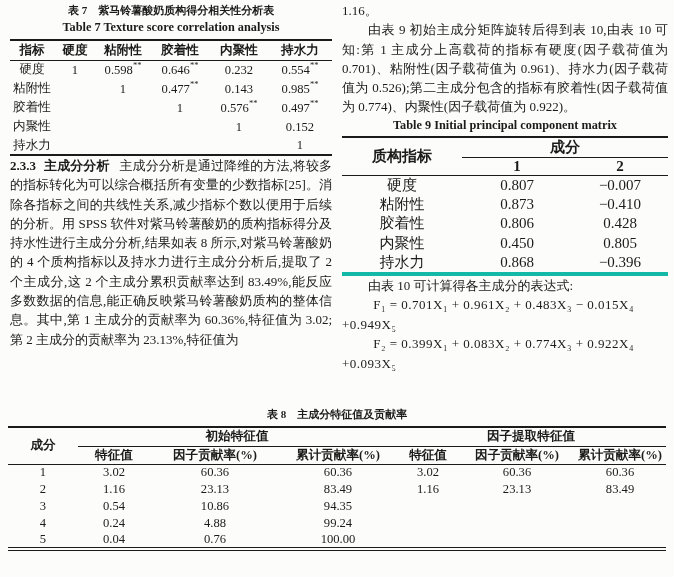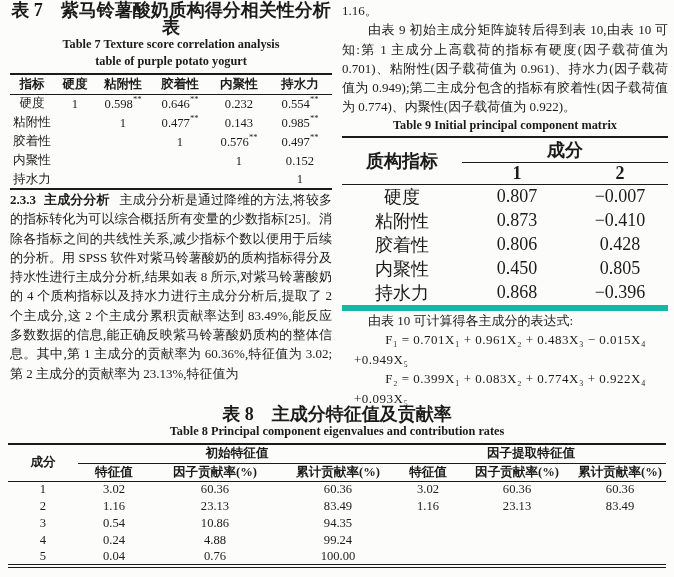--- a/index.html
+++ b/index.html
@@ -11,21 +11,21 @@
     color: #1b1b1b;
     font-family: "Liberation Serif", "DejaVu Serif", serif;
     overflow: hidden;
     margin: 0 auto;
   }
   .col { position: absolute; top: 0; }
   .col-left  { left: 10px;  width: 322px; height: 406px; overflow: hidden; }
   .col-right { left: 342px; width: 326px; height: 406px; overflow: hidden; }
   .bottom-block { position: absolute; left: 8px; top: 406px; width: 658px; }
 
-  .tbl-title-zh { font-size: 18px; font-weight: bold; text-align: center; line-height: 17px; }
+  .tbl-title-zh { font-size: 11px; font-weight: bold; text-align: center; line-height: 17px; }
   .tbl-title-en { font-size: 12.3px; font-weight: bold; text-align: center; line-height: 17px; }
 
   .para { font-size: 13px; line-height: 19.3px; text-align: justify; }
   .indent { text-indent: 2em; }
   .carry { font-size: 13px; line-height: 19.3px; }
 
   .sec-num  { font-weight: bold; padding-right: 8px; }
   .sec-head { font-weight: bold; padding-right: 10px; }
 
   table { border-collapse: collapse; table-layout: fixed; }
@@ -34,50 +34,49 @@
   
   .t7 { width: 322px; margin-top: 3px; font-size: 12.6px;
         border-top: 2px solid #1b1b1b; border-bottom: 2px solid #1b1b1b; }
   .t7 th { font-weight: bold; height: 20px; border-bottom: 1.4px solid #1b1b1b; }
   .t7 td { height: 19px; }
   .t7 sup { font-size: 8.5px; position: relative; top: -1px; }
 
   .note { font-size: 12.4px; line-height: 17.6px; text-align: justify; margin-top: 4px; margin-bottom: 5px; }
 
   
-  .t9 { width: 326px; margin-top: 2px; font-size: 18px;
-        border-top: 2px solid #1b1b1b; border-bottom: 6px solid #14b8a6; }
+  .t9 { width: 326px; margin-top: 2px; font-size: 15px;
+        border-top: 2px solid #1b1b1b; border-bottom: 4px solid #14b8a6; }
   .t9 th { font-weight: bold; }
   .t9 .t9-rowlabel { border-bottom: 1.4px solid #1b1b1b; }
   .t9 .t9-group { height: 20px; border-bottom: 1px solid #1b1b1b; }
   .t9 .t9-sub   { height: 18px; border-bottom: 1.4px solid #1b1b1b; }
   .t9 td { height: 19.3px; }
 
   .expr-intro { margin-top: 0; }
-  .f-line { font-size: 13px; line-height: 19.6px; letter-spacing: 0.5px; margin-left: 12px; }
+  .f-line { font-size: 13px; line-height: 19.6px; letter-spacing: 0.5px; }
   .f-main { text-indent: 2.4em; }
 
   
   .t8 { width: 658px; margin-top: 3px; font-size: 12.6px;
         border-top: 2px solid #1b1b1b; border-bottom: 4px double #1b1b1b; }
   .t8 th { font-weight: bold; }
   .t8 .t8-c0h   { border-bottom: 1.5px solid #1b1b1b; }
   .t8 .t8-group { height: 19px; border-bottom: 1.3px solid #1b1b1b; }
   .t8 .t8-sub   { height: 18px; border-bottom: 1.5px solid #1b1b1b; }
   .t8 td { height: 17px; }
 </style>
 </head>
 <body>
 
 <div class="page">
 
   <div class="col col-left">
     <div class="tbl-title-zh" style="margin-top:2px;">表 7　紫马铃薯酸奶质构得分相关性分析表</div>
     <div class="tbl-title-en">Table 7  Texture score correlation analysis</div>
-    <div class="tbl-title-en">table of purple potato yogurt</div>
 
     <table class="t7">
       <colgroup>
         <col style="width:44px">
           <col style="width:42px">
           <col style="width:54px">
         <col style="width:60px">
           <col style="width:58px">
           <col style="width:64px">
       </colgroup>
@@ -136,21 +135,21 @@
     </table>
 
 
     <p class="para">
       <span class="sec-num">2.3.3</span><span class="sec-head">主成分分析</span><span>主成分分析是通过降维的方法,将较多的指标转化为可以综合概括所有变量的少数指标[25]。消除各指标之间的共线性关系,减少指标个数以便用于后续的分析。用 SPSS 软件对紫马铃薯酸奶的质构指标得分及持水性进行主成分分析,结果如表 8 所示,对紫马铃薯酸奶的 4 个质构指标以及持水力进行主成分分析后,提取了 2 个主成分,这 2 个主成分累积贡献率达到 83.49%,能反应多数数据的信息,能正确反映紫马铃薯酸奶质构的整体信息。其中,第 1 主成分的贡献率为 60.36%,特征值为 3.02;第 2 主成分的贡献率为 23.13%,特征值为</span>
     </p>
   </div>
 
   <div class="col col-right">
     <div class="carry" style="margin-top:1px;">1.16。</div>
-    <p class="para indent">由表 9 初始主成分矩阵旋转后得到表 10,由表 10 可知:第 1 主成分上高载荷的指标有硬度(因子载荷值为 0.701)、粘附性(因子载荷值为 0.961)、持水力(因子载荷值为 0.949);第二主成分包含的指标有胶着性(因子载荷值为 0.774)、内聚性(因子载荷值为 0.922)。</p>
+    <p class="para indent">由表 9 初始主成分矩阵旋转后得到表 10,由表 10 可知:第 1 主成分上高载荷的指标有硬度(因子载荷值为 0.701)、粘附性(因子载荷值为 0.961)、持水力(因子载荷值为 0.526);第二主成分包含的指标有胶着性(因子载荷值为 0.774)、内聚性(因子载荷值为 0.922)。</p>
 
     <div class="tbl-title-en">Table 9  Initial principal component matrix</div>
 
     <table class="t9">
       <colgroup>
         <col style="width:120px">
           <col style="width:110px">
           <col style="width:96px">
       </colgroup>
       <thead>
@@ -194,21 +193,20 @@
 
     <p class="para indent expr-intro">由表 10 可计算得各主成分的表达式:</p>
     <div class="f-line f-main">F₁ = 0.701X₁ + 0.961X₂ + 0.483X₃ − 0.015X₄</div>
     <div class="f-line">+0.949X₅</div>
     <div class="f-line f-main">F₂ = 0.399X₁ + 0.083X₂ + 0.774X₃ + 0.922X₄</div>
     <div class="f-line">+0.093X₅</div>
   </div>
 
   <div class="bottom-block">
     <div class="tbl-title-zh">表 8　主成分特征值及贡献率</div>
-    <div class="tbl-title-en">Table 8  Principal component eigenvalues and contribution rates</div>
 
     <table class="t8">
       <colgroup>
         <col style="width:70px">
           <col style="width:72px">
           <col style="width:130px">
           <col style="width:116px">
         <col style="width:64px">
           <col style="width:114px">
           <col style="width:92px">

